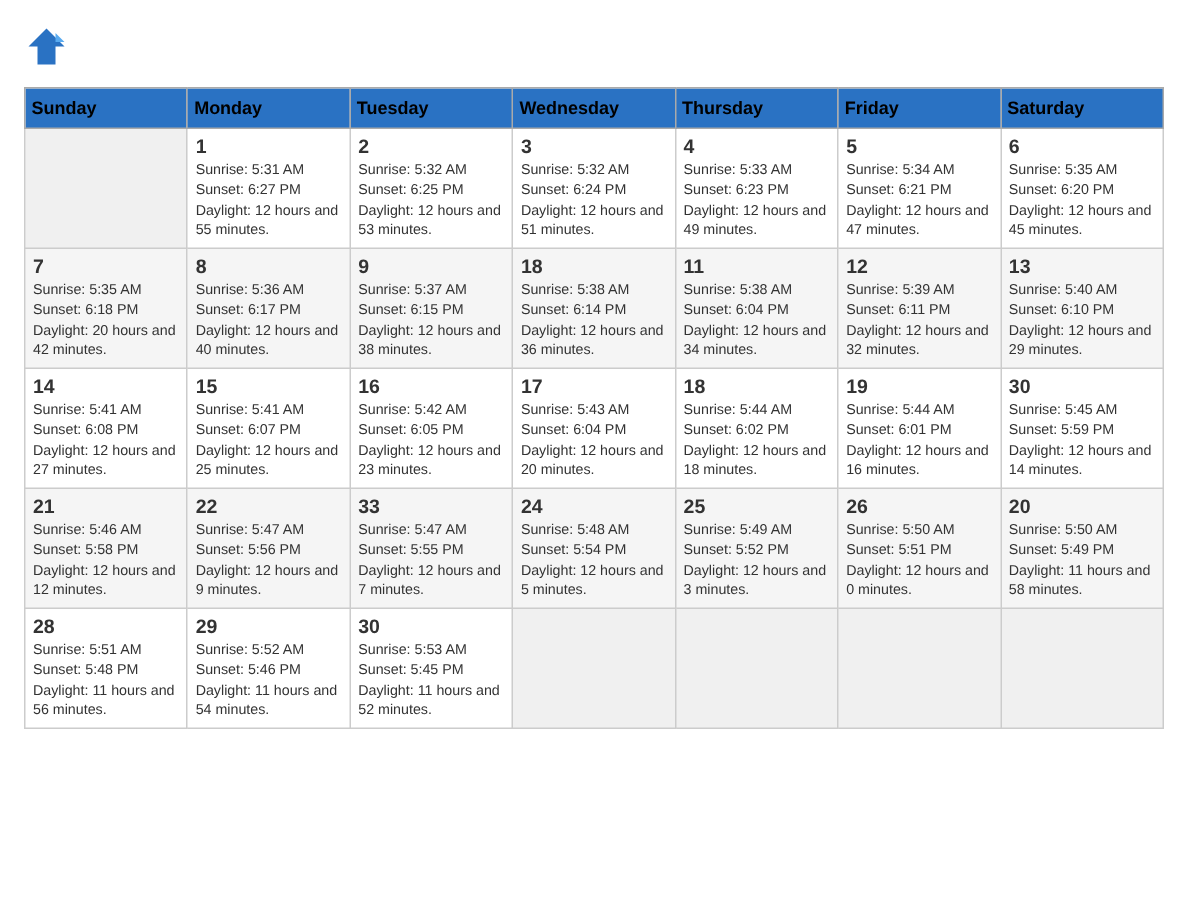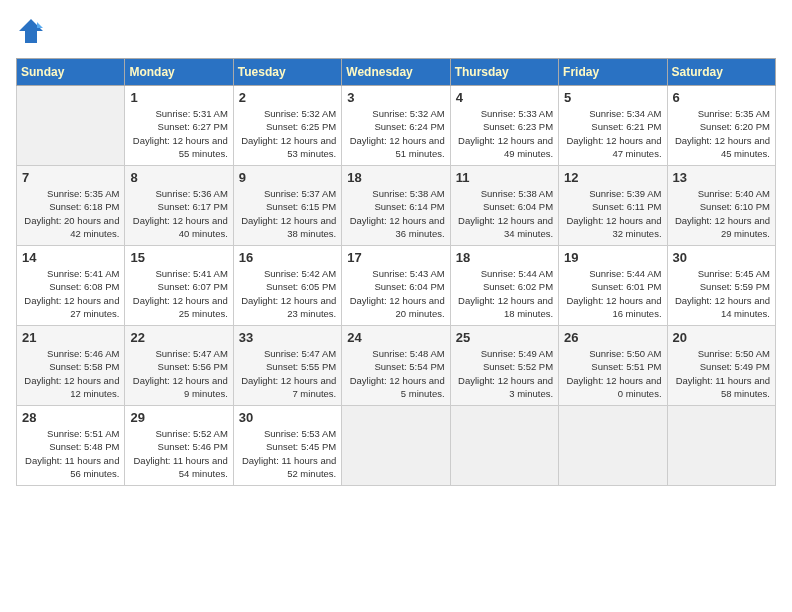--- a/index.html
+++ b/index.html
@@ -44,21 +44,21 @@
       font-size: 15px;
       color: #555;
     }
     table {
       width: 100%;
       border-collapse: collapse;
       table-layout: fixed;
     }
     thead tr th {
       background-color: #2a72c3;
-      color: #fef9c3;
+      color: #000000;
       font-size: 12px;
       font-weight: bold;
       padding: 6px 4px;
       text-align: left;
       border: 1px solid #aaa;
     }
     tbody tr td {
       border: 1px solid #ccc;
       vertical-align: top;
       padding: 4px 5px;
@@ -70,21 +70,20 @@
       font-size: 13px;
       font-weight: bold;
       color: #333;
       display: block;
       margin-bottom: 2px;
     }
     .day-info {
       font-size: 9.5px;
       color: #333;
       line-height: 1.4;
-      text-align: right;
     }
     td.empty {
       background: #f9f9f9;
     }
     tbody tr:nth-child(odd) td {
       background: #fff;
     }
     tbody tr:nth-child(even) td {
       background: #f5f5f5;
     }

